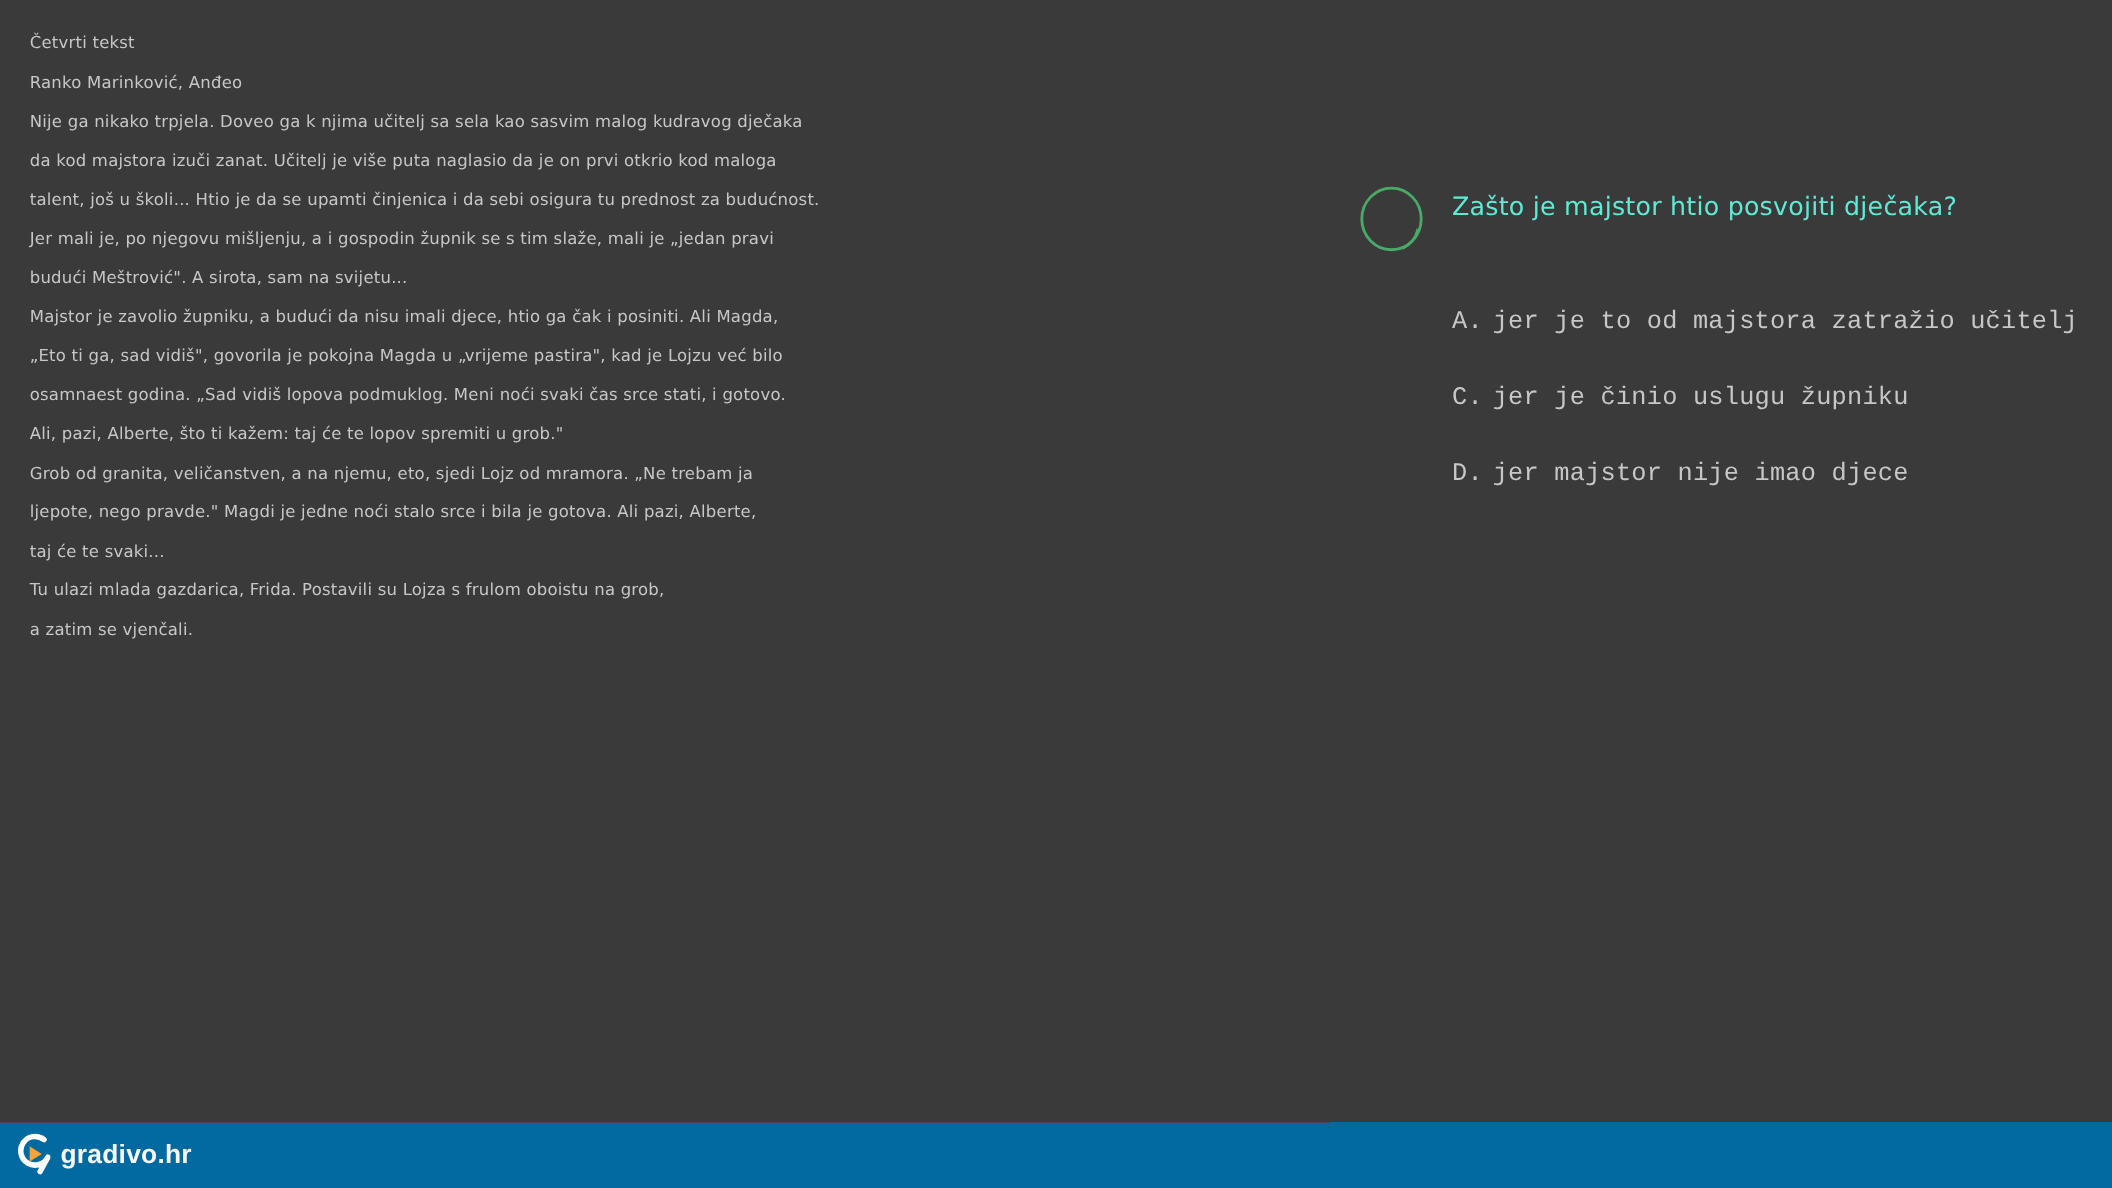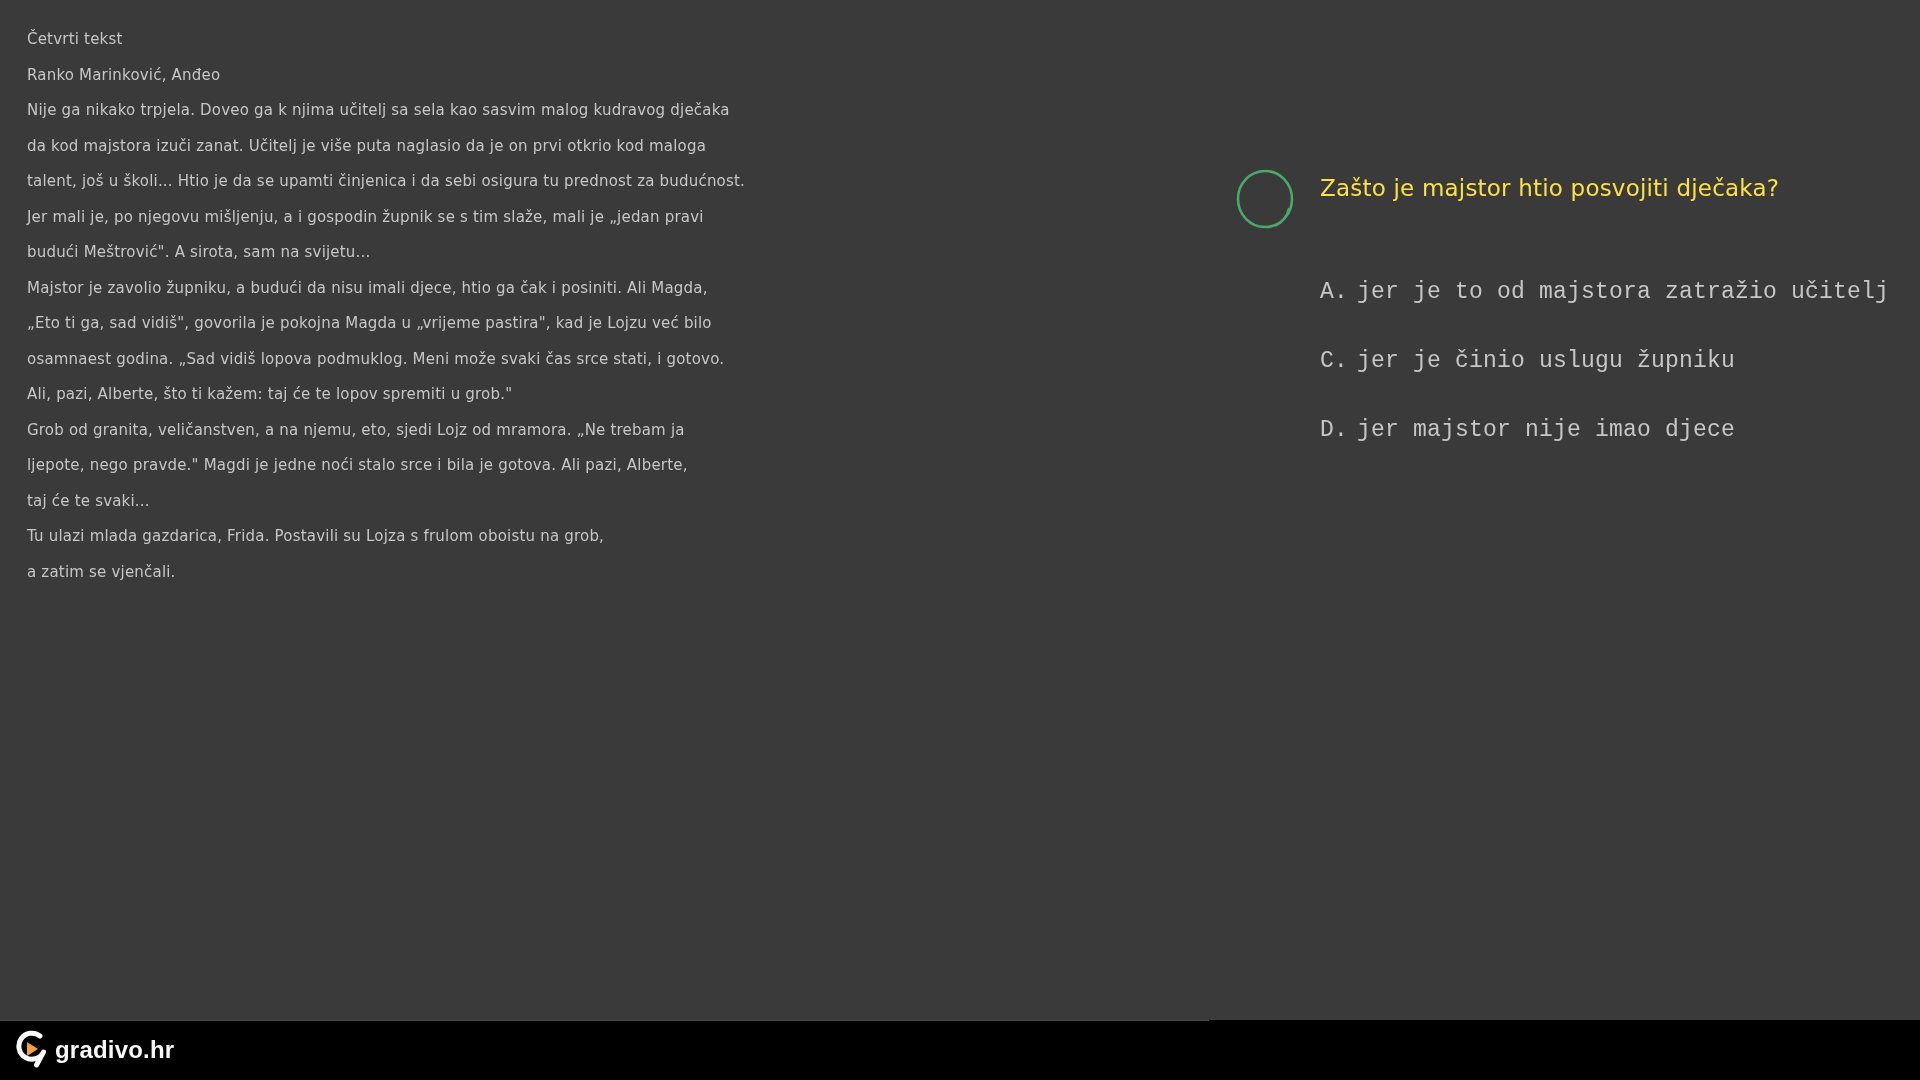--- a/index.html
+++ b/index.html
@@ -33,21 +33,21 @@
     position: absolute;
     left: 1233px;
     top: 168px;
     width: 64px;
     height: 64px;
   }
   .question {
     position: absolute;
     left: 1320px;
     top: 172px;
-    color: #fde047;
+    color: #5eead4;
     font-size: 23px;
     line-height: 32px;
     letter-spacing: 0.2px;
     white-space: nowrap;
   }
   .options {
     position: absolute;
     left: 1320px;
     top: 278px;
     display: flex;
@@ -66,21 +66,21 @@
   .option .opt-label {
     margin-right: 9px;
   }
   
   .footer {
     position: absolute;
     left: 0;
     bottom: 0;
     width: 1920px;
     height: 60px;
-    background: #000000;
+    background: #0369a1;
     display: flex;
     align-items: center;
     padding-left: 16px;
     box-sizing: border-box;
   }
   .footer .top-line {
     position: absolute;
     left: 0;
     top: 0;
     width: 1209px;
@@ -113,21 +113,21 @@
   <section class="passage" id="passage">
       <div class="pline">Četvrti tekst</div>
       <div class="pline">Ranko Marinković, Anđeo</div>
       <div class="pline">Nije ga nikako trpjela. Doveo ga k njima učitelj sa sela kao sasvim malog kudravog dječaka</div>
       <div class="pline">da kod majstora izuči zanat. Učitelj je više puta naglasio da je on prvi otkrio kod maloga</div>
       <div class="pline">talent, još u školi... Htio je da se upamti činjenica i da sebi osigura tu prednost za budućnost.</div>
       <div class="pline">Jer mali je, po njegovu mišljenju, a i gospodin župnik se s tim slaže, mali je „jedan pravi</div>
       <div class="pline">budući Meštrović". A sirota, sam na svijetu...</div>
       <div class="pline">Majstor je zavolio župniku, a budući da nisu imali djece, htio ga čak i posiniti. Ali Magda,</div>
       <div class="pline">„Eto ti ga, sad vidiš", govorila je pokojna Magda u „vrijeme pastira", kad je Lojzu već bilo</div>
-      <div class="pline">osamnaest godina. „Sad vidiš lopova podmuklog. Meni može svaki čas srce stati, i gotovo.</div>
+      <div class="pline">osamnaest godina. „Sad vidiš lopova podmuklog. Meni noći svaki čas srce stati, i gotovo.</div>
       <div class="pline">Ali, pazi, Alberte, što ti kažem: taj će te lopov spremiti u grob."</div>
       <div class="pline">Grob od granita, veličanstven, a na njemu, eto, sjedi Lojz od mramora. „Ne trebam ja</div>
       <div class="pline">ljepote, nego pravde." Magdi je jedne noći stalo srce i bila je gotova. Ali pazi, Alberte,</div>
       <div class="pline">taj će te svaki...</div>
       <div class="pline">Tu ulazi mlada gazdarica, Frida. Postavili su Lojza s frulom oboistu na grob,</div>
       <div class="pline">a zatim se vjenčali.</div>
     </section>
 
   <svg class="marker-circle" viewBox="0 0 64 64">
     <ellipse cx="32" cy="31" rx="27" ry="28" fill="none" stroke-width="2.6" stroke="#4aa968"></ellipse>

